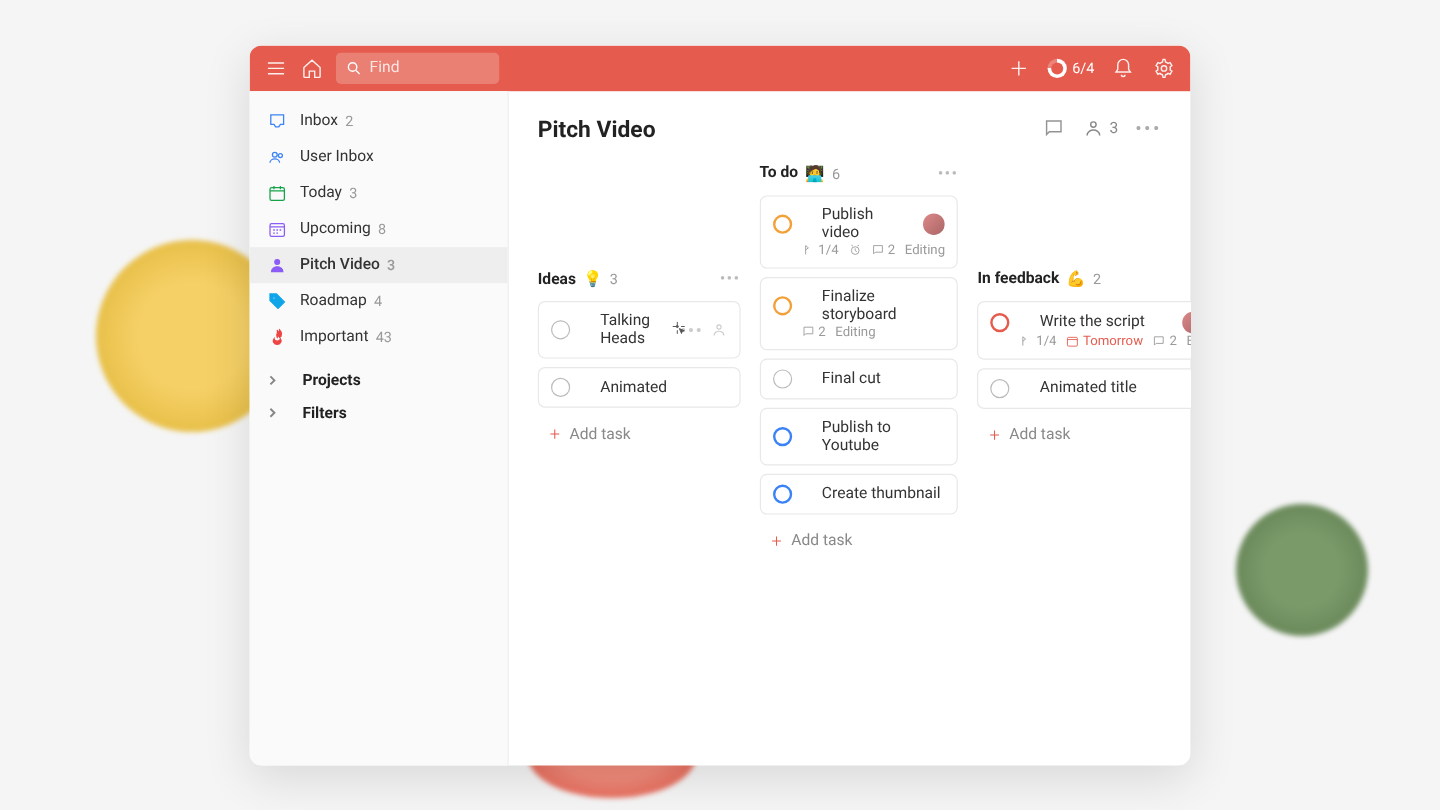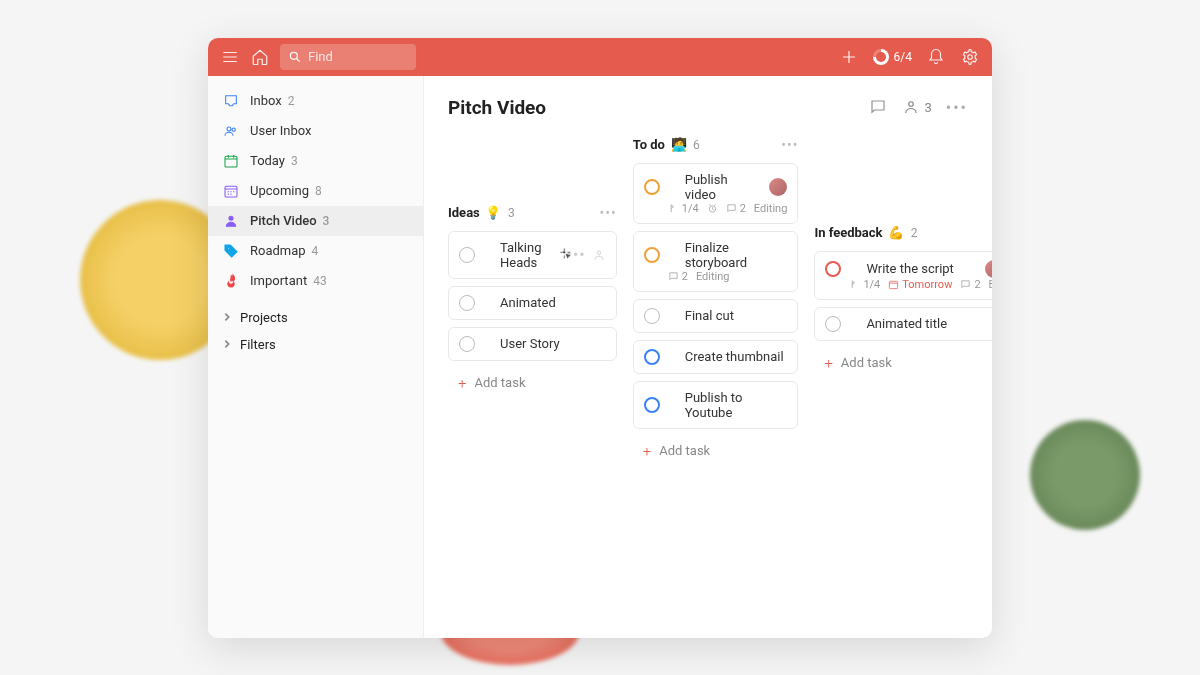--- a/index.html
+++ b/index.html
@@ -22,21 +22,21 @@
 .progress-circle { width: 16px; height: 16px; border-radius: 50%; background: conic-gradient(#fff 0 270deg, rgba(255,255,255,0.25) 270deg 360deg); position: relative; }
 .progress-circle::after { content:''; position:absolute; inset:3px; background:#e55b4e; border-radius:50%; }
 .body { display: flex; flex: 1; min-height: 0; }
 .sidebar { width: 216px; background: #fafafa; border-right: 1px solid #eee; padding-top: 10px; font-size: 13px; color: #333; text-align: center; }
 .side-item { display: flex; align-items: center; gap: 10px; padding: 6px 14px; cursor: pointer; }
 .side-item.active { background: #eeeeee; font-weight: 500; }
 .side-item .si-icon { width: 18px; height: 18px; display: inline-flex; align-items: center; justify-content: center; }
 .side-item .si-icon svg { width: 16px; height: 16px; fill: none; stroke-width: 1.6; }
 .side-item .count { color: #999; font-size: 12px; margin-left: -4px; }
 .side-sep { height: 8px; }
-.side-group { display: flex; align-items: center; gap: 8px; padding: 6px 14px; cursor: pointer; font-weight: 400; color: #222; }
+.side-group { display: flex; align-items: center; gap: 20px; padding: 6px 14px; cursor: pointer; font-weight: 700; color: #222; }
 .side-group svg { width: 10px; height: 10px; stroke: #888; fill: none; stroke-width: 2; }
 .main { flex: 1; padding: 20px 24px; overflow: auto; }
 .main-header { display: flex; align-items: center; margin-bottom: 18px; }
 .main-title { font-size: 19px; font-weight: 700; color: #222; }
 .main-actions { margin-left: auto; display: flex; align-items: center; gap: 14px; color: #888; }
 .main-actions svg { width: 18px; height: 18px; stroke: #888; fill: none; stroke-width: 1.6; }
 .share-pill { display: flex; align-items: center; gap: 4px; font-size: 13px; }
 .more-dots { letter-spacing: 2px; font-size: 16px; color: #aaa; cursor: pointer; }
 .board { display: flex; gap: 16px; align-items: center; }
 .column { width: 200px; }
@@ -254,29 +254,20 @@
     </div>
             <div class="card">
 
       <div class="card-row1">
         <span class="checkbox-circle "></span>
         <span class="card-title">Animated</span>
 
       </div>
 
     </div>
-            <div class="card">
-
-      <div class="card-row1">
-        <span class="checkbox-circle "></span>
-        <span class="card-title">User Story</span>
-
-      </div>
-
-    </div>
             <div class="add-task">
     <span class="plus">+</span>
     <span>Add task</span>
   </div>
           </div>
           <div class="column">
             <div class="col-header">
     <span class="col-title">To do</span>
     <span class="col-emoji">🧑‍💻</span>
     <span class="col-count">6</span>
@@ -326,30 +317,30 @@
         <span class="checkbox-circle "></span>
         <span class="card-title">Final cut</span>
 
       </div>
 
     </div>
             <div class="card">
 
       <div class="card-row1">
         <span class="checkbox-circle blue"></span>
+        <span class="card-title">Publish to Youtube</span>
+
+      </div>
+
+    </div>
+            <div class="card">
+
+      <div class="card-row1">
+        <span class="checkbox-circle blue"></span>
         <span class="card-title">Create thumbnail</span>
-
-      </div>
-
-    </div>
-            <div class="card">
-
-      <div class="card-row1">
-        <span class="checkbox-circle blue"></span>
-        <span class="card-title">Publish to Youtube</span>
 
       </div>
 
     </div>
             <div class="add-task">
     <span class="plus">+</span>
     <span>Add task</span>
   </div>
           </div>
           <div class="column">

